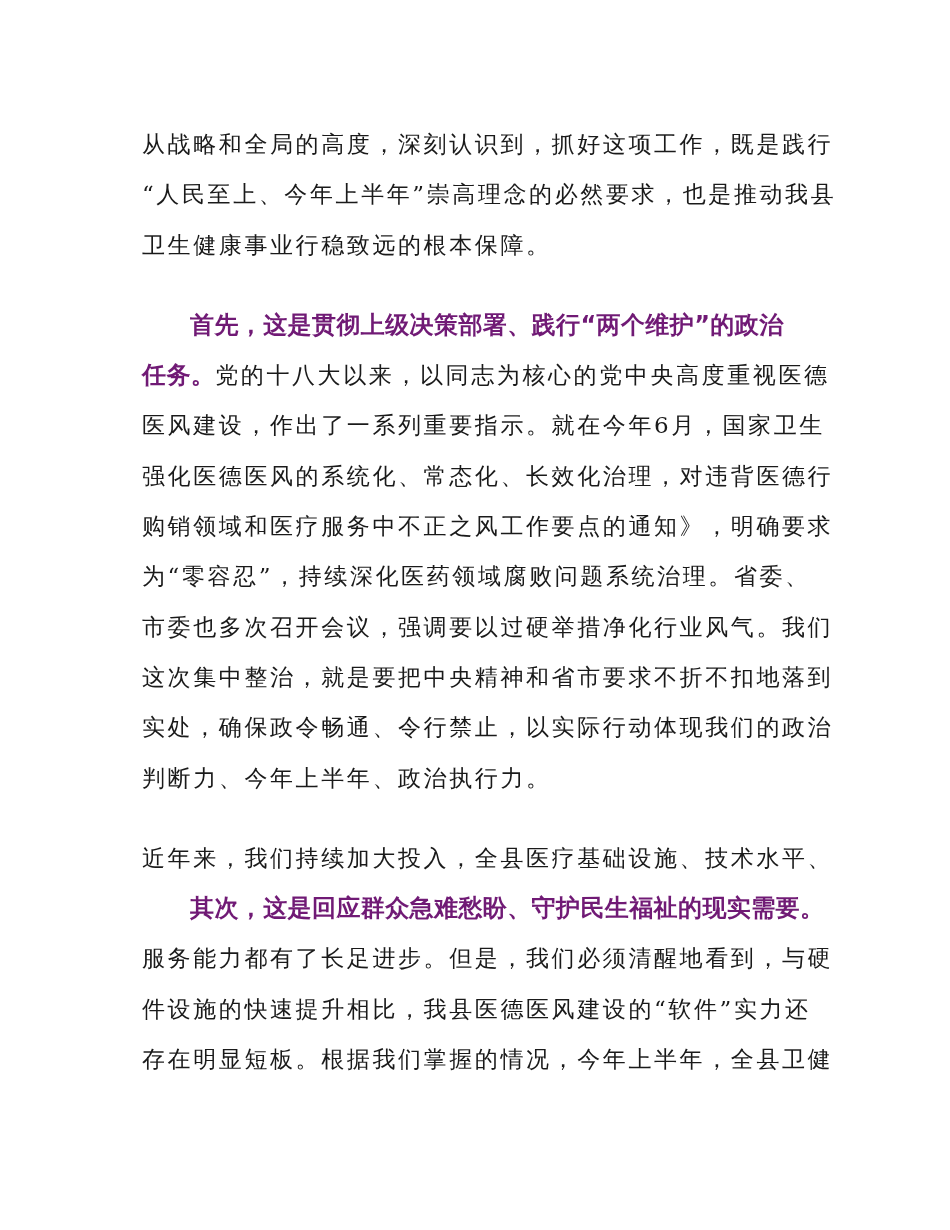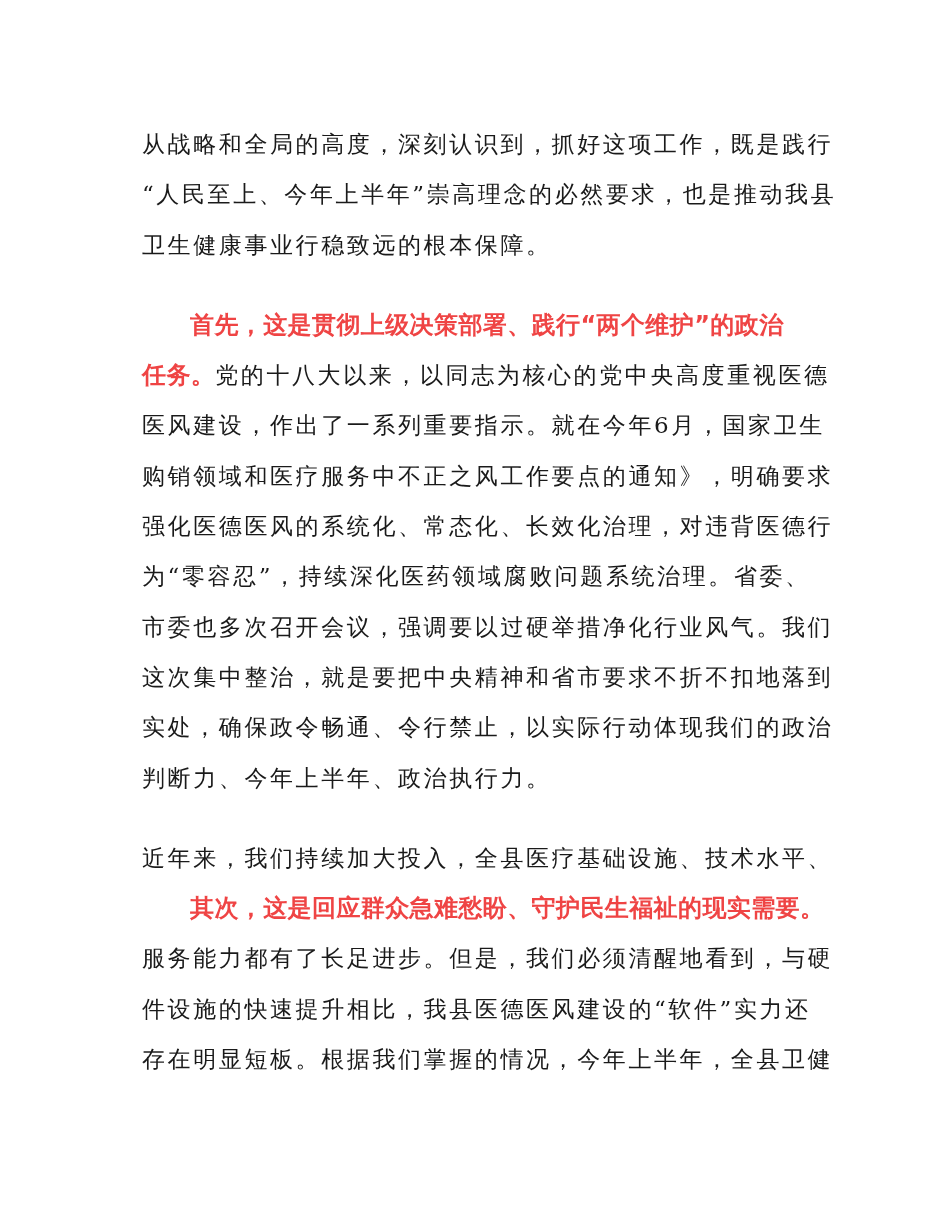--- a/index.html
+++ b/index.html
@@ -7,40 +7,40 @@
   .page {
     position: absolute; left: 142px; top: 124px; width: 672px;
     font-family: "DejaVu Serif", "Liberation Serif", serif;
     color: #1a1a1a;
   }
   .line {
     height: 50.3px; line-height: 40px; font-size: 23px;
     white-space: nowrap; letter-spacing: 2.6px;
   }
   .gap { height: 30px; }
-  .bold { font-family: "DejaVu Sans", "Liberation Sans", sans-serif; font-weight: bold; letter-spacing: 0.4px; font-size: 24px; color: #ef4444; }
+  .bold { font-family: "DejaVu Sans", "Liberation Sans", sans-serif; font-weight: bold; letter-spacing: 0.4px; font-size: 24px; color: #701a75; }
   .indent { padding-left: 48px; }
 </style>
 </head>
 <body>
 
 <div class="page">
   <div>
     <div class="line">从战略和全局的高度，深刻认识到，抓好这项工作，既是践行</div>
     <div class="line">“人民至上、今年上半年”崇高理念的必然要求，也是推动我县</div>
     <div class="line">卫生健康事业行稳致远的根本保障。</div>
   </div>
   <div class="gap"></div>
 
   <div>
     <div class="line bold indent">首先，这是贯彻上级决策部署、践行“两个维护”的政治</div>
     <div class="line"><span class="bold">任务。</span><span>党的十八大以来，以同志为核心的党中央高度重视医德</span></div>
     <div class="line">医风建设，作出了一系列重要指示。就在今年6月，国家卫生</div>
+    <div class="line">强化医德医风的系统化、常态化、长效化治理，对违背医德行</div>
     <div class="line">购销领域和医疗服务中不正之风工作要点的通知》，明确要求</div>
-    <div class="line">强化医德医风的系统化、常态化、长效化治理，对违背医德行</div>
     <div class="line">为“零容忍”，持续深化医药领域腐败问题系统治理。省委、</div>
     <div class="line">市委也多次召开会议，强调要以过硬举措净化行业风气。我们</div>
     <div class="line">这次集中整治，就是要把中央精神和省市要求不折不扣地落到</div>
     <div class="line">实处，确保政令畅通、令行禁止，以实际行动体现我们的政治</div>
     <div class="line">判断力、今年上半年、政治执行力。</div>
   </div>
   <div class="gap"></div>
 
   <div>
     <div class="line">近年来，我们持续加大投入，全县医疗基础设施、技术水平、</div>

